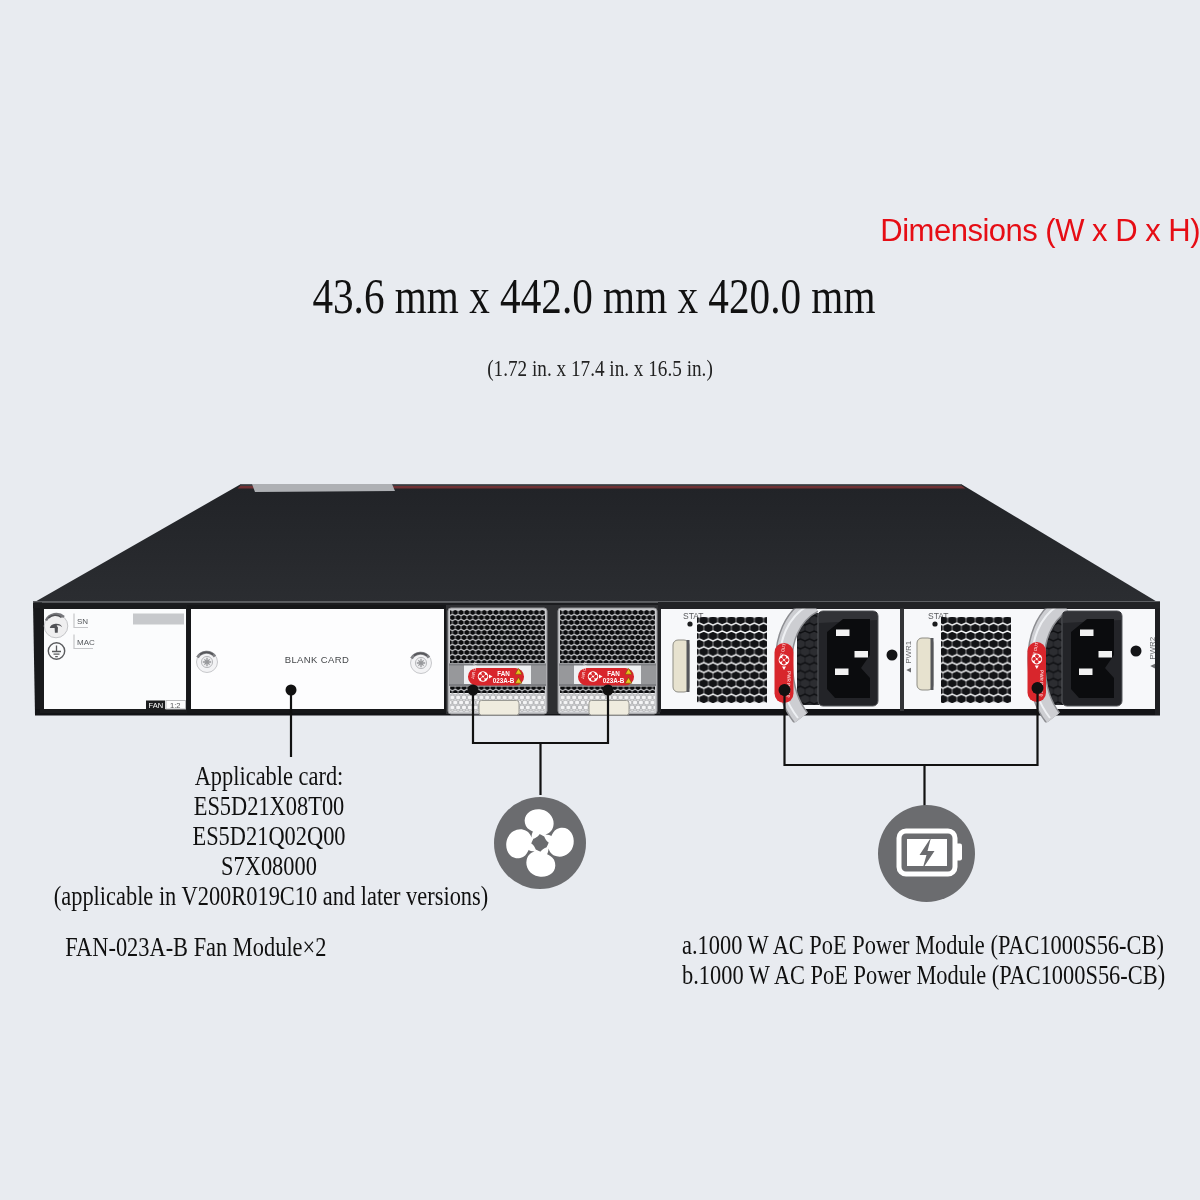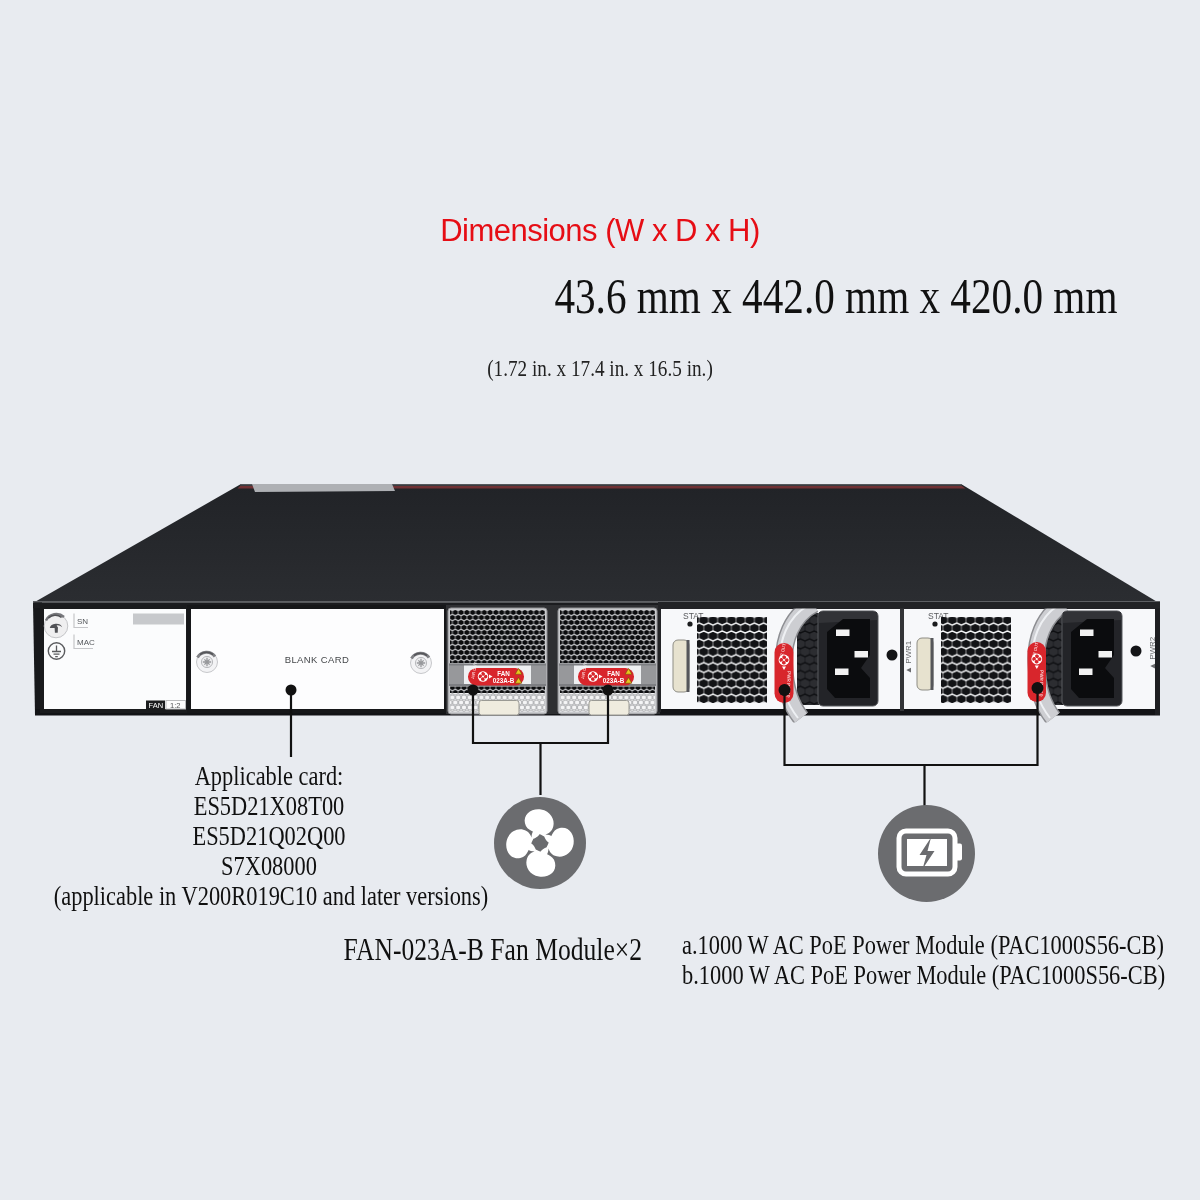--- a/index.html
+++ b/index.html
@@ -3,23 +3,23 @@
 <meta charset="utf-8">
 <style>
 html,body{margin:0;padding:0}
 body{width:1200px;height:1200px;background:#e8ebf0;font-family:"Liberation Sans",sans-serif;position:relative;overflow:hidden}
 .abs{position:absolute}
 .serif{font-family:"Liberation Serif",serif}
 </style>
 </head>
 <body>
 
-<div class="abs" style="left:0;top:213px;width:1200px;text-align:center;color:#e60d15;font-size:31px;letter-spacing:-0.5px;">Dimensions (W x D x H)</div>
-
-<div class="abs serif" id="mmtext" style="left:0;top:265.5px;width:1188px;text-align:right;font-size:51.5px;"><span style="display:inline-block;white-space:nowrap;color:#111;transform:scaleX(0.8);">43.6 mm x 442.0 mm x 420.0 mm</span></div>
+<div class="abs" style="left:0;top:213px;width:1200px;text-align:right;color:#e60d15;font-size:31px;letter-spacing:-0.5px;">Dimensions (W x D x H)</div>
+
+<div class="abs serif" id="mmtext" style="left:0;top:265.5px;width:1188px;text-align:center;font-size:51.5px;"><span style="display:inline-block;white-space:nowrap;color:#111;transform:scaleX(0.8);">43.6 mm x 442.0 mm x 420.0 mm</span></div>
 
 <div class="abs serif" id="intext" style="left:0;top:355px;width:1200px;text-align:center;font-size:24px;"><span style="display:inline-block;white-space:nowrap;color:#222;transform:scaleX(0.8);">(1.72 in. x 17.4 in. x 16.5 in.)</span></div>
 
 <svg class="abs" style="left:0;top:0" width="1200" height="1200" viewBox="0 0 1200 1200">
 <defs>
 <linearGradient id="topG" x1="0" y1="484" x2="0" y2="604" gradientUnits="userSpaceOnUse">
 <stop offset="0" stop-color="#212327"></stop>
         <stop offset="0.5" stop-color="#26282c"></stop>
         <stop offset="1" stop-color="#2b2d31"></stop>
 </linearGradient>
@@ -313,15 +313,15 @@
 <circle cx="926.5" cy="853.5" r="48.5" fill="#6b6c6f"></circle>
 <rect x="899" y="831" width="56" height="43" rx="7" fill="none" stroke="#fff" stroke-width="5"></rect>
 <rect x="907" y="839" width="40" height="27" fill="#fff"></rect>
 <rect x="954.5" y="843.5" width="7.5" height="17" rx="2" fill="#fff"></rect>
 <path d="M931 837.5 L919.5 855 L926.5 855 L922.5 869 L934.5 851 L927.5 851 Z" fill="#6b6c6f"></path>
 </g>
 </svg>
 
 <div class="abs serif" style="left:0;top:760.5px;width:538px;text-align:center;color:#101010;font-size:28px;line-height:30px;white-space:nowrap;transform:scaleX(0.8);transform-origin:269px center;">Applicable card:<br>ES5D21X08T00<br>ES5D21Q02Q00<br>S7X08000<br>(applicable in V200R019C10 and later versions)</div>
 
-<div class="abs serif" id="fantext" style="left:0;top:931px;width:642px;text-align:right;color:#101010;font-size:32px;"><span style="display:inline-block;white-space:nowrap;transform:scaleX(0.8);transform-origin:right center;">FAN-023A-B Fan Module×2</span></div>
+<div class="abs serif" id="fantext" style="left:0;top:931px;width:642px;color:#101010;font-size:28px;"><span style="display:inline-block;white-space:nowrap;transform:scaleX(0.8);transform-origin:right center;">FAN-023A-B Fan Module×2</span></div>
 
 <div class="abs serif" id="pwrtext" style="left:682px;top:930px;width:620px;text-align:left;color:#101010;font-size:28px;line-height:30px;white-space:nowrap;transform:scaleX(0.8);transform-origin:left center;">a.1000 W AC PoE Power Module (PAC1000S56-CB)<br>b.1000 W AC PoE Power Module (PAC1000S56-CB)</div>
 
 </body></html>

